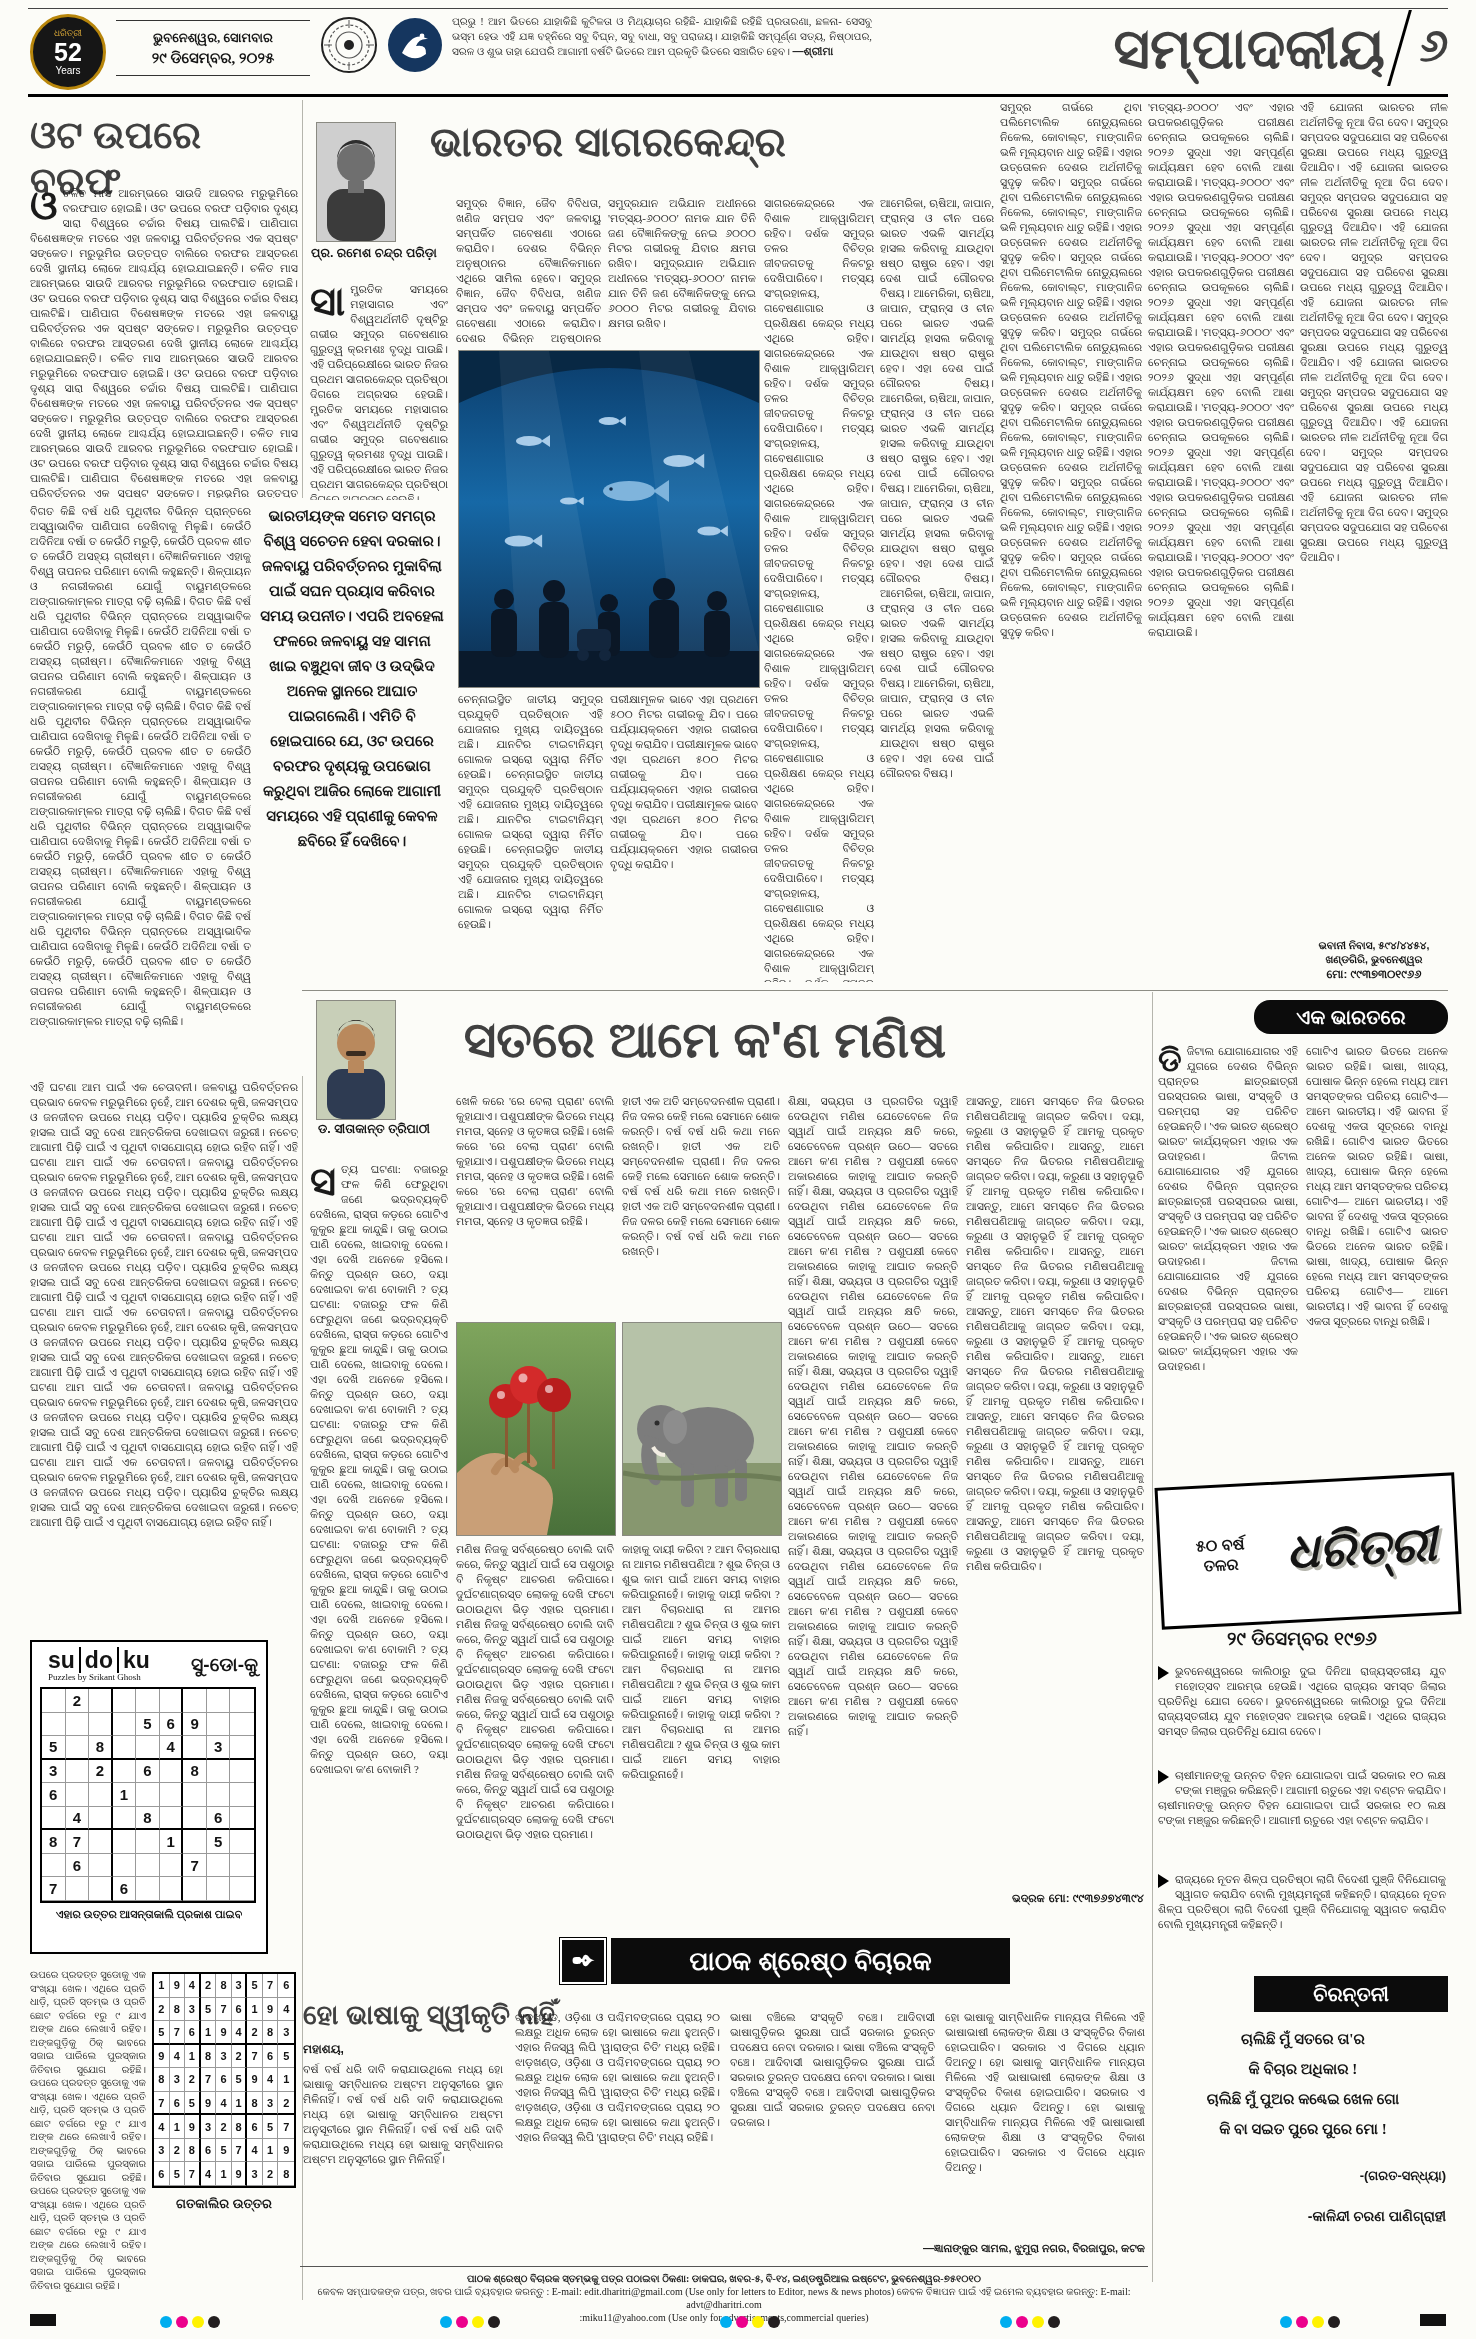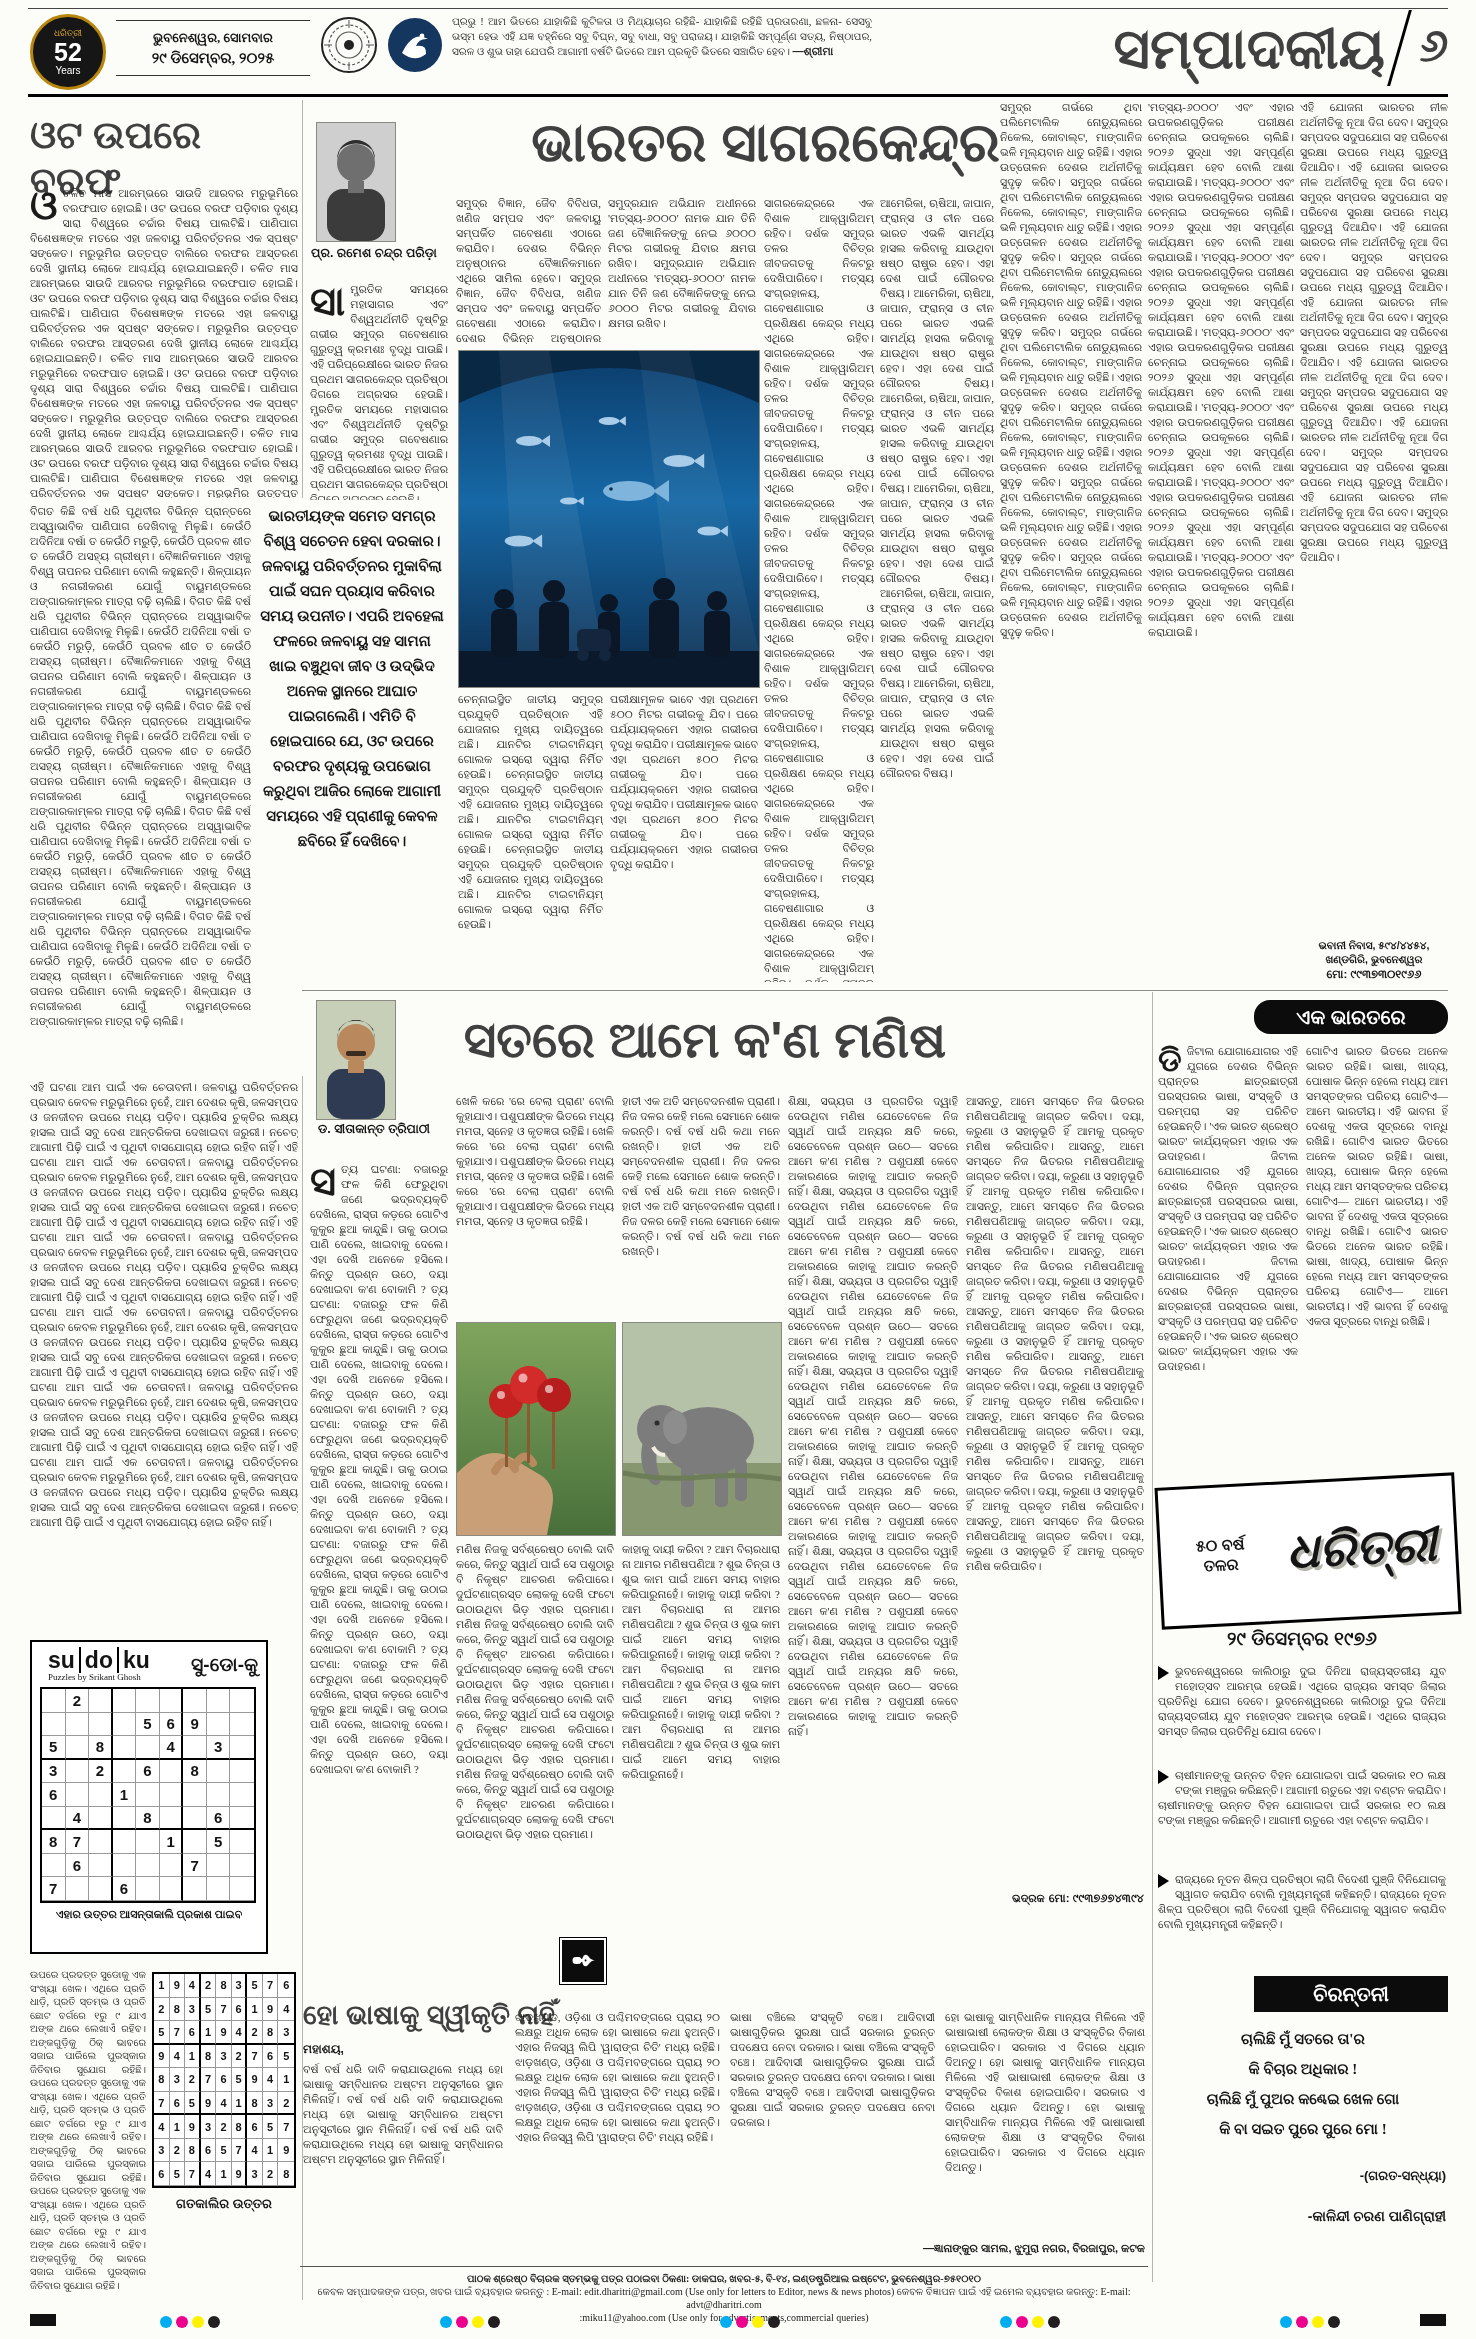--- a/index.html
+++ b/index.html
@@ -110,21 +110,21 @@
     <svg viewBox="0 0 78 118" width="78" height="118">
       <rect width="78" height="118" fill="#cfcfcf"></rect>
       <circle cx="39" cy="40" r="19" fill="#6f6f6f"></circle>
       <path d="M20 36 a19 19 0 0 1 38 0 l-3 -9 a19 14 0 0 0 -32 0Z" fill="#2e2e2e"></path>
       <rect x="10" y="66" width="58" height="52" rx="16" fill="#3b3b3b"></rect>
       <rect x="31" y="58" width="16" height="12" fill="#6f6f6f"></rect>
     </svg>
   </div>
   <div class="byline abs" style="left:298px;top:246px;width:152px;">ପ୍ର. ରମେଶ ଚନ୍ଦ୍ର ପରିଡ଼ା</div>
 
-  <div class="abs headline" style="left:430px;top:96px;width:570px;height:92px;line-height:92px;font-size:54px;text-align:right;">ଭାରତର ସାଗରକେନ୍ଦ୍ର</div>
+  <div class="abs headline" style="left:430px;top:96px;width:570px;height:92px;line-height:92px;font-size:41px;text-align:left;">ଭାରତର ସାଗରକେନ୍ଦ୍ର</div>
 
   <div class="col" style="left:310px;top:282px;width:138px;height:218px;">
     <span class="dropcap">ସା</span>
     <span>ମ୍ପ୍ରତିକ ସମୟରେ ମହାସାଗର ଏବଂ ବିଶ୍ୱଅର୍ଥନୀତି ଦୃଷ୍ଟିରୁ ଗଭୀର ସମୁଦ୍ର ଗବେଷଣାର ଗୁରୁତ୍ୱ କ୍ରମଶଃ ବୃଦ୍ଧି ପାଉଛି। ଏହି ପରିପ୍ରେକ୍ଷୀରେ ଭାରତ ନିଜର ପ୍ରଥମ ସାଗରକେନ୍ଦ୍ର ପ୍ରତିଷ୍ଠା ଦିଗରେ ଅଗ୍ରସର ହେଉଛି। ମ୍ପ୍ରତିକ ସମୟରେ ମହାସାଗର ଏବଂ ବିଶ୍ୱଅର୍ଥନୀତି ଦୃଷ୍ଟିରୁ ଗଭୀର ସମୁଦ୍ର ଗବେଷଣାର ଗୁରୁତ୍ୱ କ୍ରମଶଃ ବୃଦ୍ଧି ପାଉଛି। ଏହି ପରିପ୍ରେକ୍ଷୀରେ ଭାରତ ନିଜର ପ୍ରଥମ ସାଗରକେନ୍ଦ୍ର ପ୍ରତିଷ୍ଠା ଦିଗରେ ଅଗ୍ରସର ହେଉଛି।</span>
   </div>
   <div class="col" style="left:456px;top:196px;width:145px;height:148px;">
     <span>ସମୁଦ୍ର ବିଜ୍ଞାନ, ଜୈବ ବିବିଧତା, ଖଣିଜ ସମ୍ପଦ ଏବଂ ଜଳବାୟୁ ସମ୍ପର୍କିତ ଗବେଷଣା ଏଠାରେ କରାଯିବ। ଦେଶର ବିଭିନ୍ନ ଅନୁଷ୍ଠ‌ାନର ବୈଜ୍ଞାନିକମାନେ ଏଥିରେ ସାମିଲ ହେବେ। ସମୁଦ୍ର ବିଜ୍ଞାନ, ଜୈବ ବିବିଧତା, ଖଣିଜ ସମ୍ପଦ ଏବଂ ଜଳବାୟୁ ସମ୍ପର୍କିତ ଗବେଷଣା ଏଠାରେ କରାଯିବ। ଦେଶର ବିଭିନ୍ନ ଅନୁଷ୍ଠ‌ାନର ବୈଜ୍ଞାନିକମାନେ ଏଥିରେ ସାମିଲ ହେବେ।</span>
   </div>
   <div class="col" style="left:608px;top:196px;width:148px;height:148px;">
     <span>ସମୁଦ୍ରଯାନ ଅଭିଯାନ ଅଧୀନରେ 'ମତ୍ସ୍ୟ-୬୦୦୦' ନାମକ ଯାନ ତିନି ଜଣ ବୈଜ୍ଞାନିକଙ୍କୁ ନେଇ ୬୦୦୦ ମିଟର ଗଭୀରକୁ ଯିବାର କ୍ଷମତା ରଖିବ। ସମୁଦ୍ରଯାନ ଅଭିଯାନ ଅଧୀନରେ 'ମତ୍ସ୍ୟ-୬୦୦୦' ନାମକ ଯାନ ତିନି ଜଣ ବୈଜ୍ଞାନିକଙ୍କୁ ନେଇ ୬୦୦୦ ମିଟର ଗଭୀରକୁ ଯିବାର କ୍ଷମତା ରଖିବ।</span>
@@ -303,20 +303,21 @@
   </div>
   <div class="abs" style="left:966px;top:1888px;width:178px;text-align:right;">
     <span class="signoff" style="font-size:11px;">ଭଦ୍ରକ</span>
     <span class="signoff" style="font-size:11.5px;">ମୋ: ୯୯୩୭୬୭୪୩୯୪</span>
   </div>
 
   <div class="abs" style="left:560px;top:1938px;width:450px;height:46px;display:flex;">
     <div class="banner" style="width:46px;height:46px;border:2px solid #fff;outline:1px solid #000;box-sizing:border-box;">
       <span style="font-size:22px;">✒</span>
     </div>
+    <div class="banner" style="flex:1;height:46px;font-size:26px;margin-left:5px;">ପାଠକ ଶ୍ରେଷ୍ଠ ବିଚାରକ</div>
   </div>
 
   <div class="abs headline" style="left:303px;top:1998px;width:300px;font-size:27px;line-height:34px;">ହୋ ଭାଷାକୁ ସ୍ୱୀକୃତି ନାହିଁ</div>
   <div class="abs signoff" style="left:303px;top:2042px;font-size:12px;">ମହାଶୟ,</div>
   <div class="col" style="left:303px;top:2062px;width:200px;height:196px;">
     <span>ବର୍ଷ ବର୍ଷ ଧରି ଦାବି କରାଯାଉଥିଲେ ମଧ୍ୟ ହୋ ଭାଷାକୁ ସମ୍ବିଧାନର ଅଷ୍ଟମ ଅନୁସୂଚୀରେ ସ୍ଥାନ ମିଳିନାହିଁ। ବର୍ଷ ବର୍ଷ ଧରି ଦାବି କରାଯାଉଥିଲେ ମଧ୍ୟ ହୋ ଭାଷାକୁ ସମ୍ବିଧାନର ଅଷ୍ଟମ ଅନୁସୂଚୀରେ ସ୍ଥାନ ମିଳିନାହିଁ। ବର୍ଷ ବର୍ଷ ଧରି ଦାବି କରାଯାଉଥିଲେ ମଧ୍ୟ ହୋ ଭାଷାକୁ ସମ୍ବିଧାନର ଅଷ୍ଟମ ଅନୁସୂଚୀରେ ସ୍ଥାନ ମିଳିନାହିଁ।</span>
   </div>
   <div class="col" style="left:515px;top:2010px;width:205px;height:226px;">
     <span>ଝାଡ଼ଖଣ୍ଡ, ଓଡ଼ିଶା ଓ ପଶ୍ଚିମବଙ୍ଗରେ ପ୍ରାୟ ୨୦ ଲକ୍ଷରୁ ଅଧିକ ଲୋକ ହୋ ଭାଷାରେ କଥା ହୁଅନ୍ତି। ଏହାର ନିଜସ୍ୱ ଲିପି 'ୱାରାଙ୍ଗ ଚିତି' ମଧ୍ୟ ରହିଛି। ଝାଡ଼ଖଣ୍ଡ, ଓଡ଼ିଶା ଓ ପଶ୍ଚିମବଙ୍ଗରେ ପ୍ରାୟ ୨୦ ଲକ୍ଷରୁ ଅଧିକ ଲୋକ ହୋ ଭାଷାରେ କଥା ହୁଅନ୍ତି। ଏହାର ନିଜସ୍ୱ ଲିପି 'ୱାରାଙ୍ଗ ଚିତି' ମଧ୍ୟ ରହିଛି। ଝାଡ଼ଖଣ୍ଡ, ଓଡ଼ିଶା ଓ ପଶ୍ଚିମବଙ୍ଗରେ ପ୍ରାୟ ୨୦ ଲକ୍ଷରୁ ଅଧିକ ଲୋକ ହୋ ଭାଷାରେ କଥା ହୁଅନ୍ତି। ଏହାର ନିଜସ୍ୱ ଲିପି 'ୱାରାଙ୍ଗ ଚିତି' ମଧ୍ୟ ରହିଛି।</span>
   </div>

